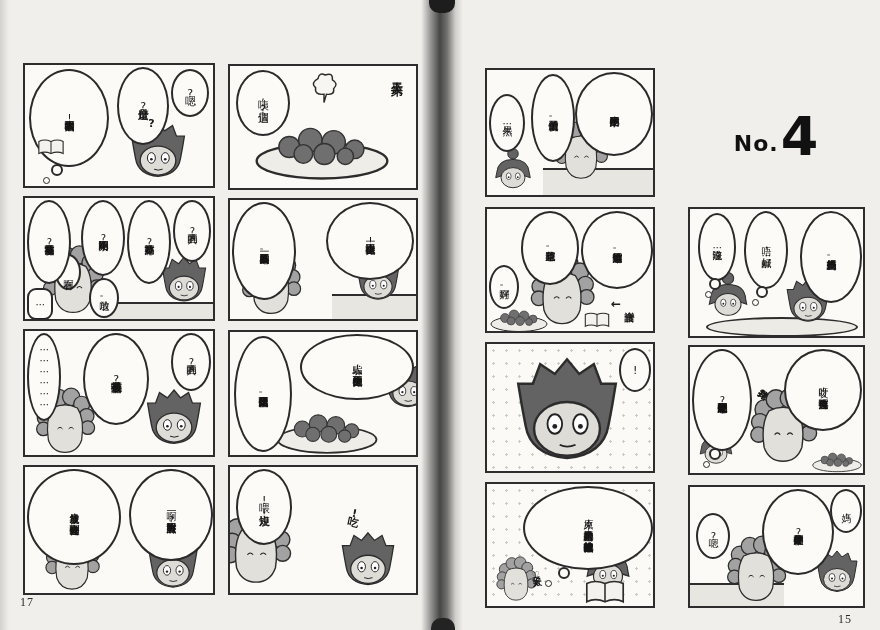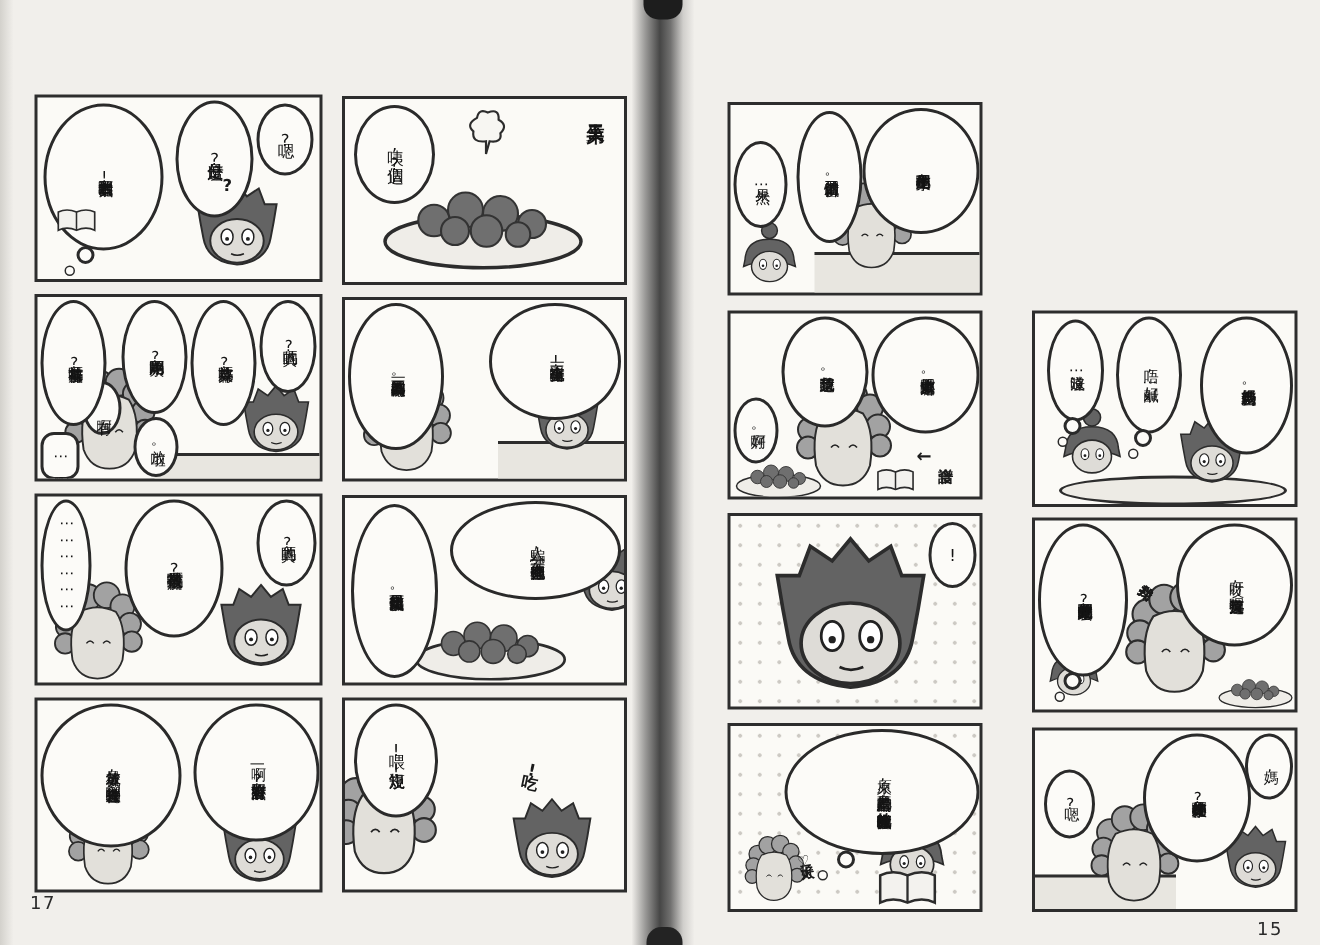--- a/index.html
+++ b/index.html
@@ -33,21 +33,21 @@
   .fx{position:absolute;font-size:11px;font-weight:700;color:#1a1a1a;z-index:3;
       writing-mode:vertical-rl;text-orientation:upright;}
   .fig{position:absolute;z-index:1;}
   .figabs{position:absolute;z-index:1;}
   .furniture{position:absolute;z-index:0;background:#e8e6e0;border-top:2px solid #2d2d2d;box-sizing:border-box;}
   .table-oval{position:absolute;z-index:0;background:#edebe5;border:2px solid #2d2d2d;border-radius:50%;box-sizing:border-box;}
   .title-no4{position:absolute;left:716px;top:98px;width:120px;height:62px;z-index:3;
              display:flex;align-items:flex-end;justify-content:center;gap:2px;}
   .title-no4 .no{font-weight:900;font-size:22px;letter-spacing:1px;color:#111;padding-bottom:4px;}
   .title-no4 .num{font-weight:900;font-size:54px;line-height:.86;color:#111;}
-  .pagenum{position:absolute;font-size:12px;color:#2a2a2a;z-index:3;letter-spacing:1px;}
+  .pagenum{position:absolute;font-size:12px;color:#2a2a2a;z-index:3;letter-spacing:1px;font-family:Liberation Serif, serif;}
   .recipe-label{position:absolute;z-index:3;display:flex;align-items:center;gap:1px;}
   .recipe-label .arr{font-size:12px;font-weight:700;}
   .recipe-label .txt{writing-mode:vertical-rl;text-orientation:upright;font-size:10px;font-weight:700;}
 </style>
 </head>
 <body>
 
 <svg width="0" height="0" style="position:absolute" aria-hidden="true">
   <defs>
     <symbol id="sym-boy" viewBox="0 0 100 100">
@@ -314,20 +314,24 @@
         <use href="#sym-girl"></use>
       </svg>
     <svg class="fig" style="left:94px;top:94px;width:48px;height:28px;">
         <use href="#sym-book"></use>
       </svg>
     <svg class="fig" style="left:8px;top:72px;width:42px;height:50px;">
         <use href="#sym-mom"></use>
       </svg>
   </div>
 
+  <div class="title-no4">
+    <span class="no">No.</span>
+    <span class="num">4</span>
+  </div>
 
   <div class="panel" style="left:688px;top:207px;width:177px;height:131px;">
     <div class="bub" style="left:110px;top:2px;width:62px;height:92px;">
         <span class="vt s">我媽媽廚藝很差。</span>
       </div>
     <div class="bub th" style="left:54px;top:2px;width:44px;height:78px;">
         <span class="vt s">唔,好鹹⋯</span>
       </div>
     <div class="bub th" style="left:8px;top:4px;width:38px;height:68px;">
         <span class="vt s">沒味道⋯</span>

